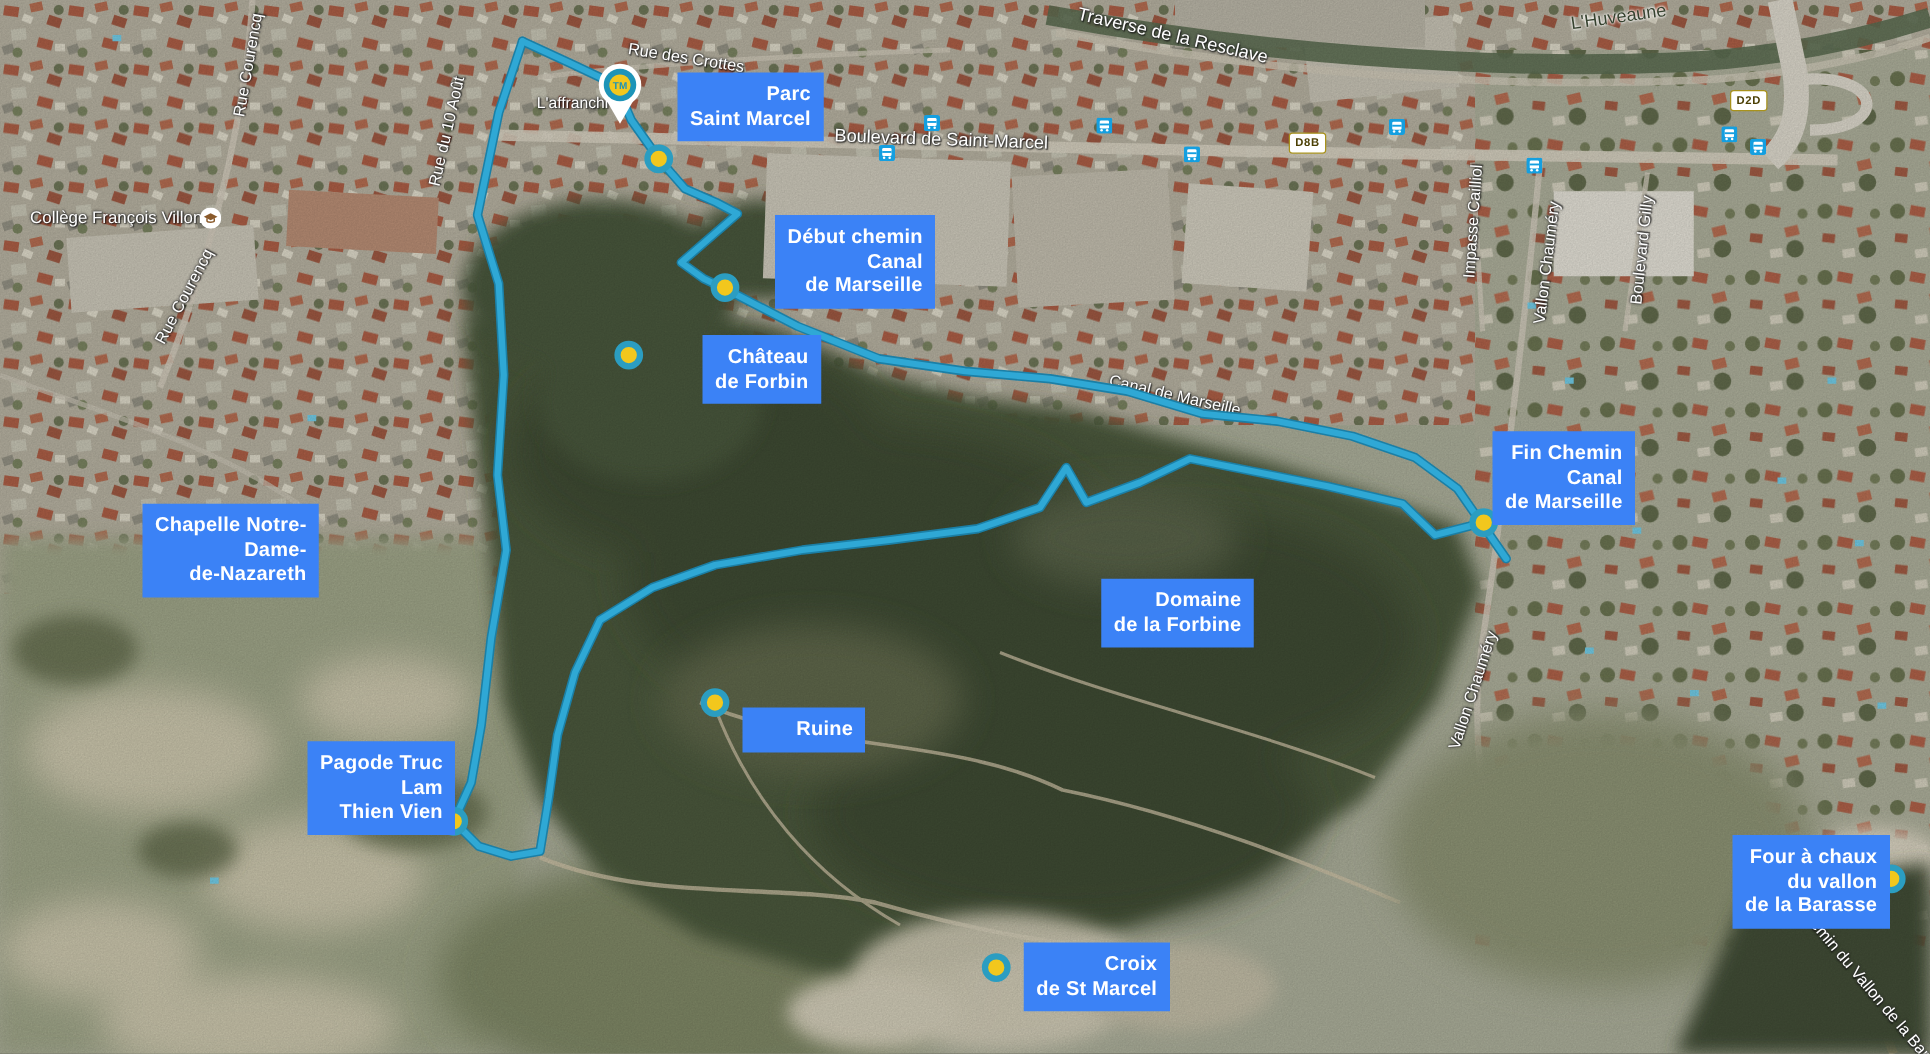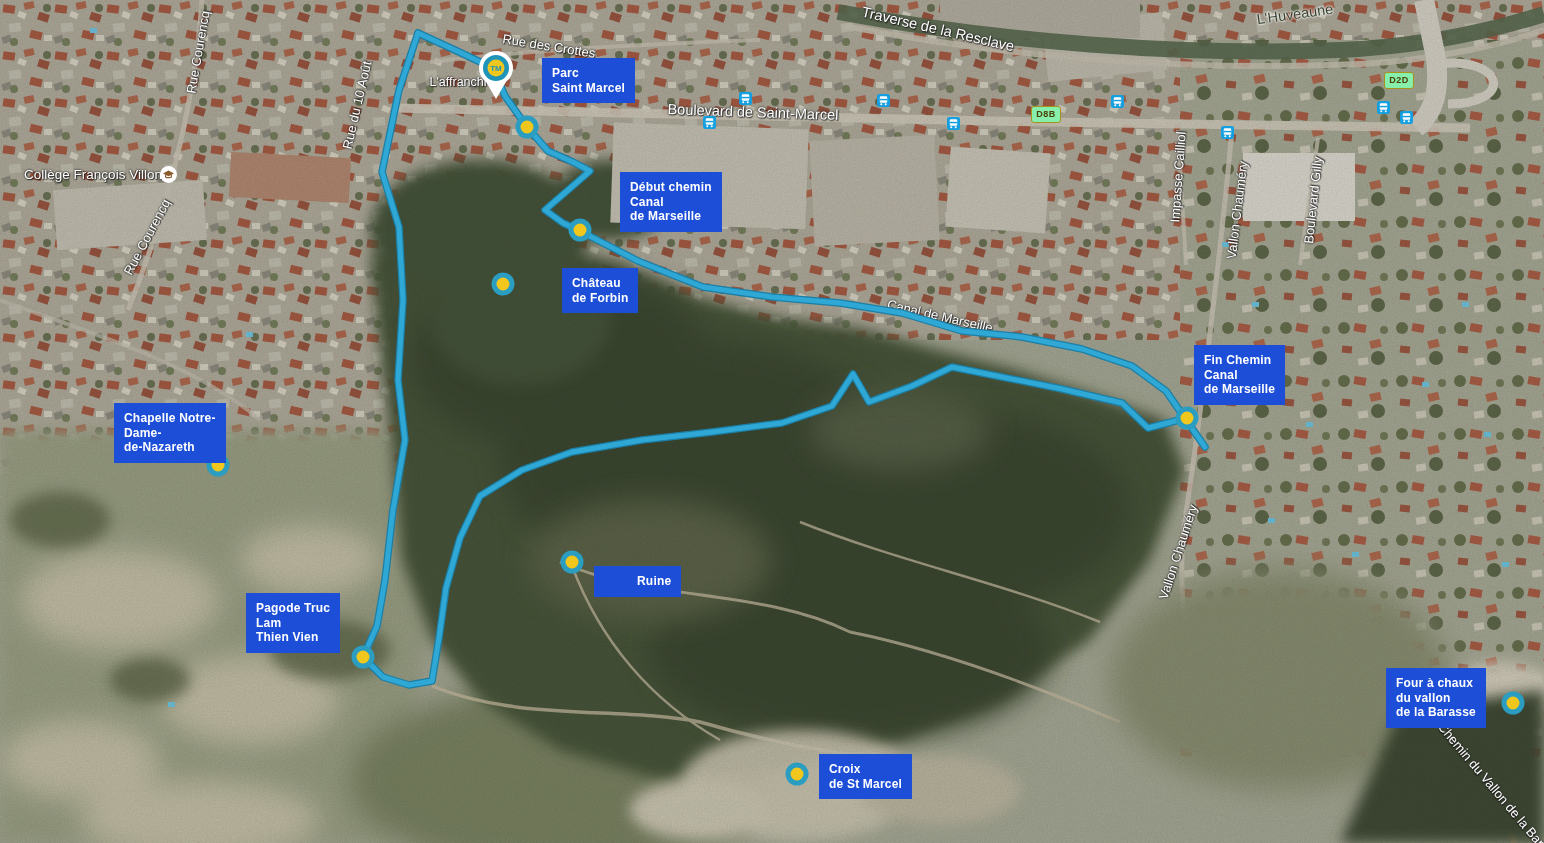--- a/index.html
+++ b/index.html
@@ -3,43 +3,43 @@
 <meta charset="utf-8">
 <style>
   html,body{margin:0;padding:0;background:#222;}
   #stage{
     position:relative;width:1544px;height:843px;overflow:hidden;
     font-family:"Liberation Sans",sans-serif;background:#a7aa96;
   }
   #stage svg.layer{position:absolute;left:0;top:0;pointer-events:none;}
   
   .wp-label{
-    position:absolute;z-index:7;background:#1d4ed8;color:#fff;
-    font-weight:700;font-size:12px;line-height:1.22;text-align:left;
+    position:absolute;z-index:7;background:#3b82f6;color:#fff;
+    font-weight:700;font-size:16px;line-height:1.22;text-align:right;
     padding:8px 10px;white-space:pre-line;letter-spacing:.2px;cursor:pointer;
   }
   
   .wp-marker{
     position:absolute;z-index:5;width:23px;height:23px;border-radius:50%;
     background:#f2c71d;border:5px solid #2b9dc1;box-sizing:border-box;
     transform:translate(-50%,-50%);cursor:pointer;
   }
   
   .street{
     position:absolute;z-index:2;color:#fff;font-size:13px;font-weight:500;
     white-space:nowrap;transform:translate(-50%,-50%);
     text-shadow:0 0 2px rgba(45,45,45,.95),0 0 2px rgba(45,45,45,.95),1px 1px 1px rgba(0,0,0,.65);
   }
   .street.big{font-size:14.5px;}
   .street.dark{
     color:#36422f;
     text-shadow:0 0 2px rgba(255,255,255,.95),0 0 2px rgba(255,255,255,.9),0 0 3px rgba(255,255,255,.8);
   }
   .shield{
-    position:absolute;z-index:4;width:28px;height:15px;background:#86efac;
+    position:absolute;z-index:4;width:28px;height:15px;background:#ffffff;
     border:1px solid #a8921c;border-radius:3px;color:#4c4005;font-size:9px;
     font-weight:700;text-align:center;line-height:14px;letter-spacing:.5px;
   }
   .bus{position:absolute;z-index:4;width:13px;height:13px;cursor:pointer;}
   .poi-icon{position:absolute;z-index:4;width:17px;height:17px;cursor:pointer;}
   .start-pin{position:absolute;z-index:6;left:476px;top:49px;cursor:pointer;}
 </style>
 </head>
 <body>
 
@@ -272,20 +272,22 @@
 Canal
 de Marseille</div>
   <div class="wp-label" style="left:524px;top:268px;margin-left:38px;">Château
 de Forbin</div>
   <div class="wp-label" style="left:1194px;top:345px;">Fin Chemin
 Canal
 de Marseille</div>
   <div class="wp-label" style="left:78px;top:403px;margin-left:36px;">Chapelle Notre-
 Dame-
 de-Nazareth</div>
+  <div class="wp-label" style="left:881px;top:463px;">Domaine
+de la Forbine</div>
   <div class="wp-label" style="left:594px;top:566px;padding-left:43px;">Ruine</div>
   <div class="wp-label" style="left:246px;top:593px;">Pagode Truc
 Lam
 Thien Vien</div>
   <div class="wp-label" style="left:819px;top:754px;">Croix
 de St Marcel</div>
   <div class="wp-label" style="left:1386px;top:668px;">Four à chaux
 du vallon
 de la Barasse</div>
 

